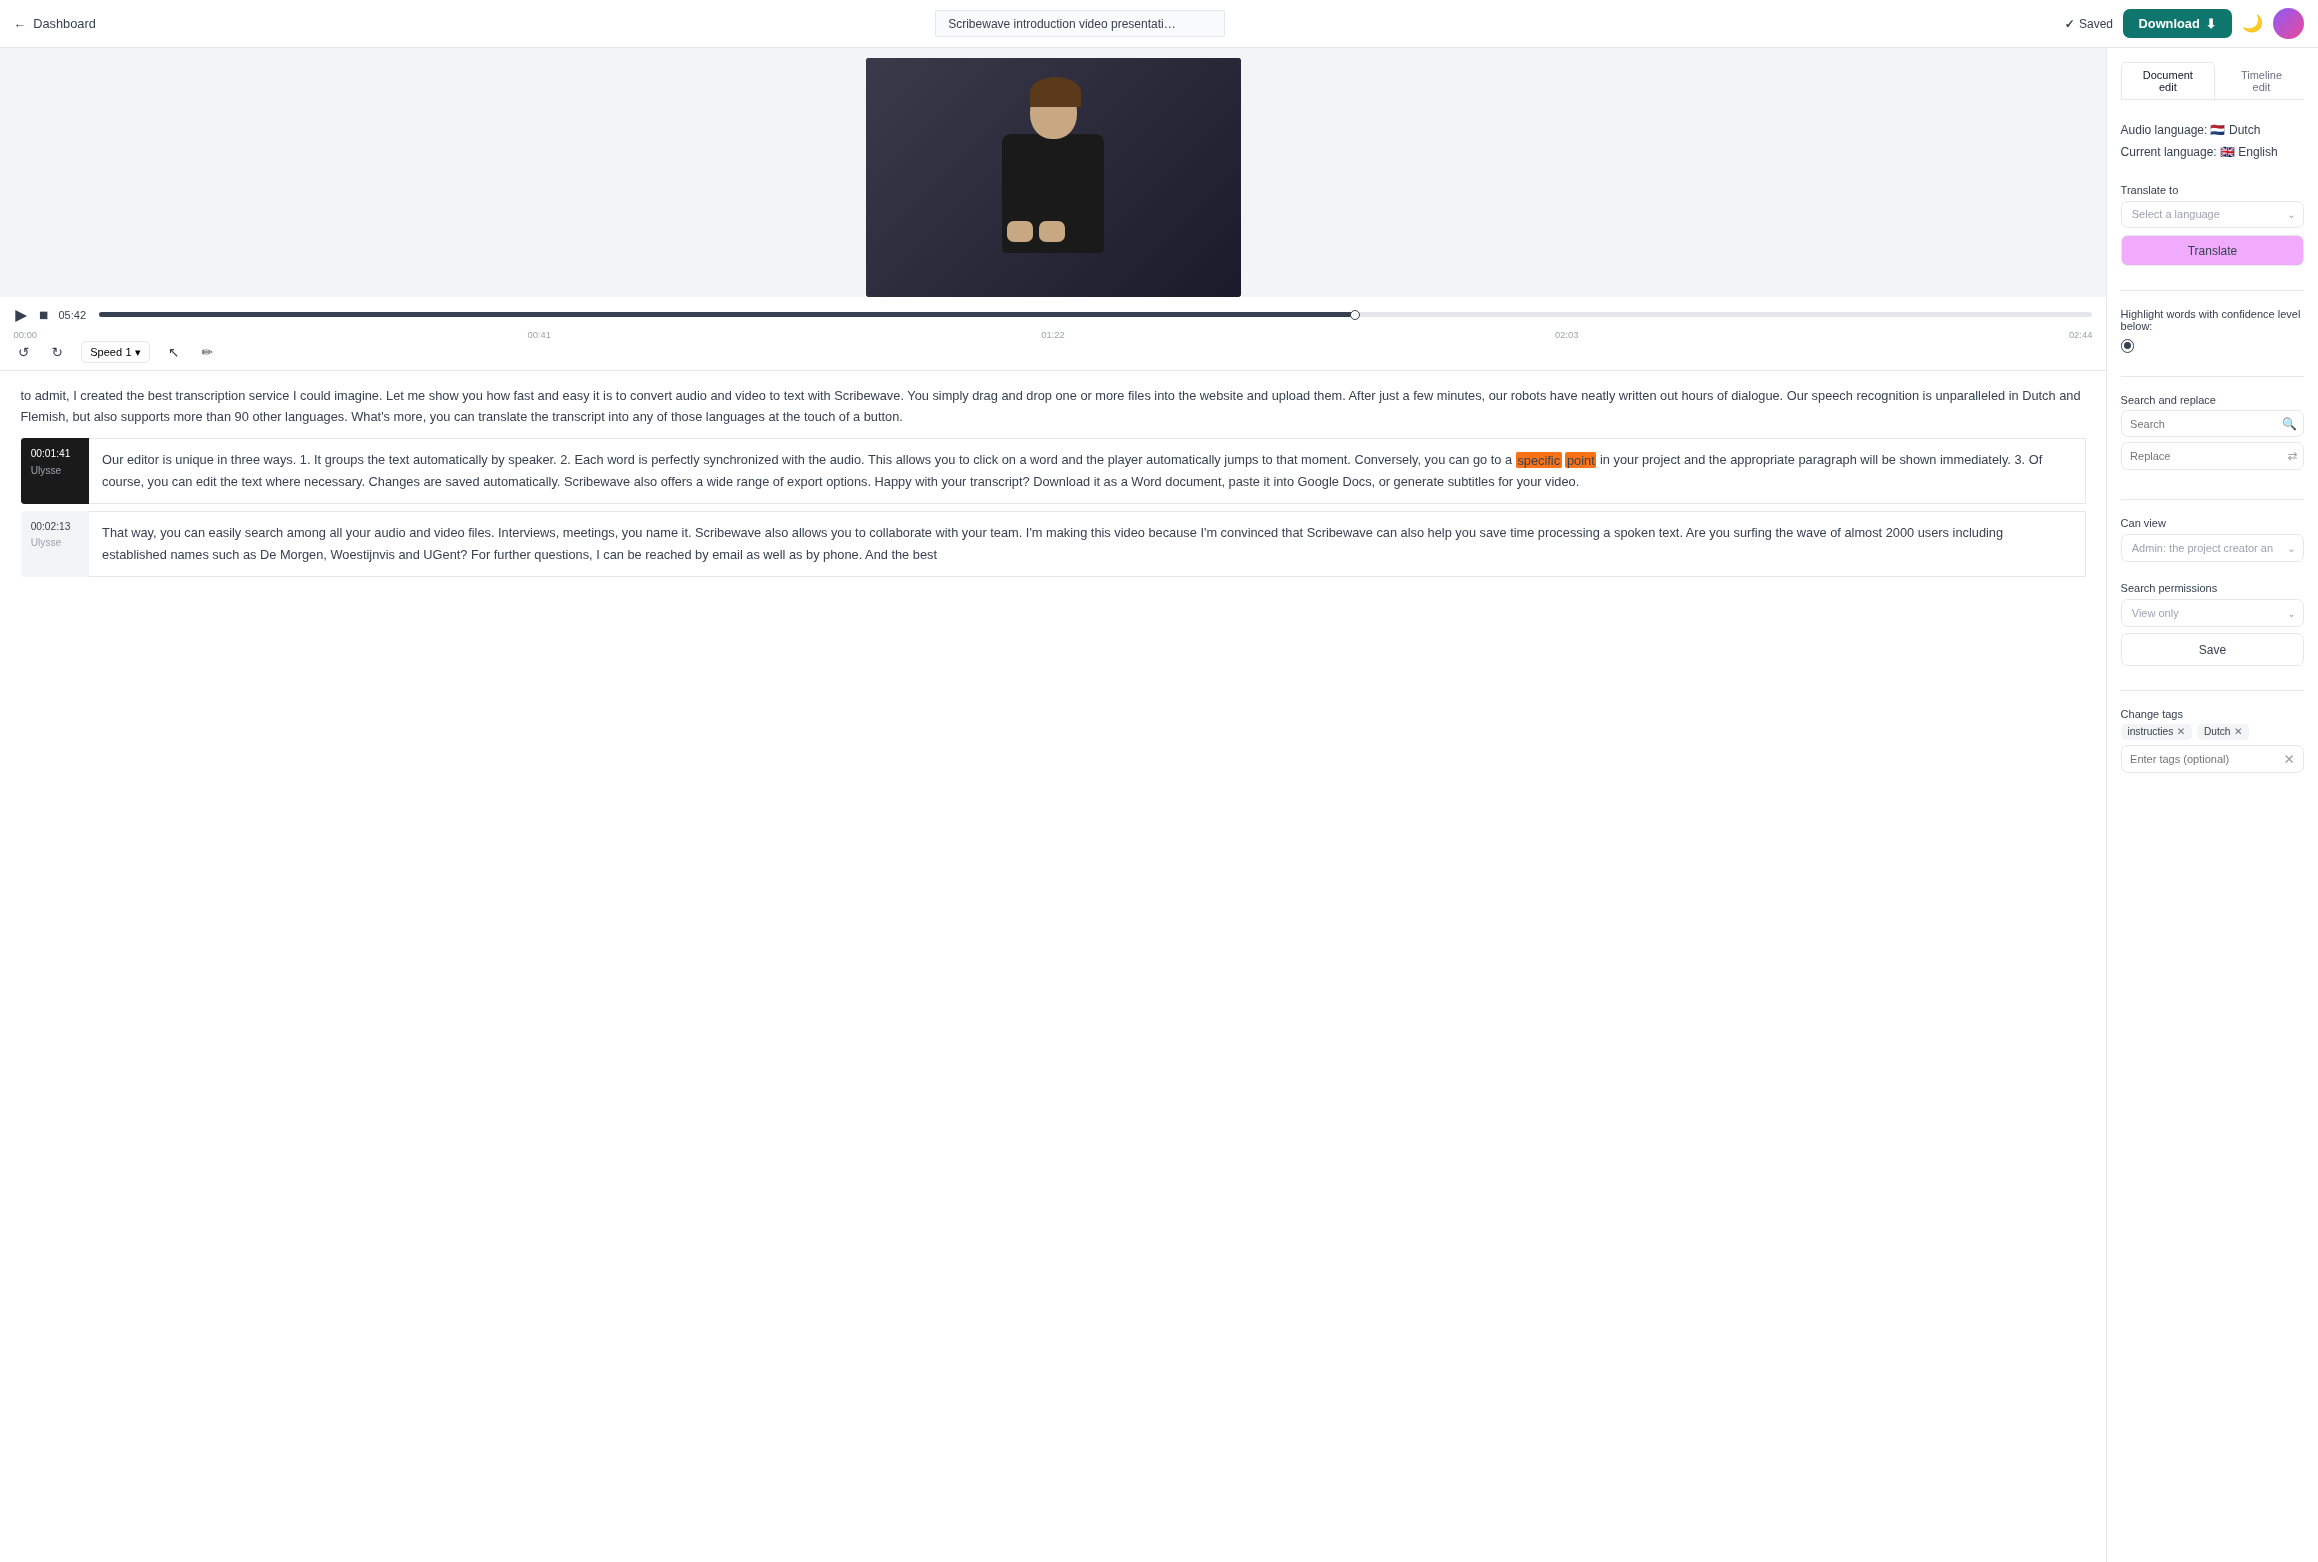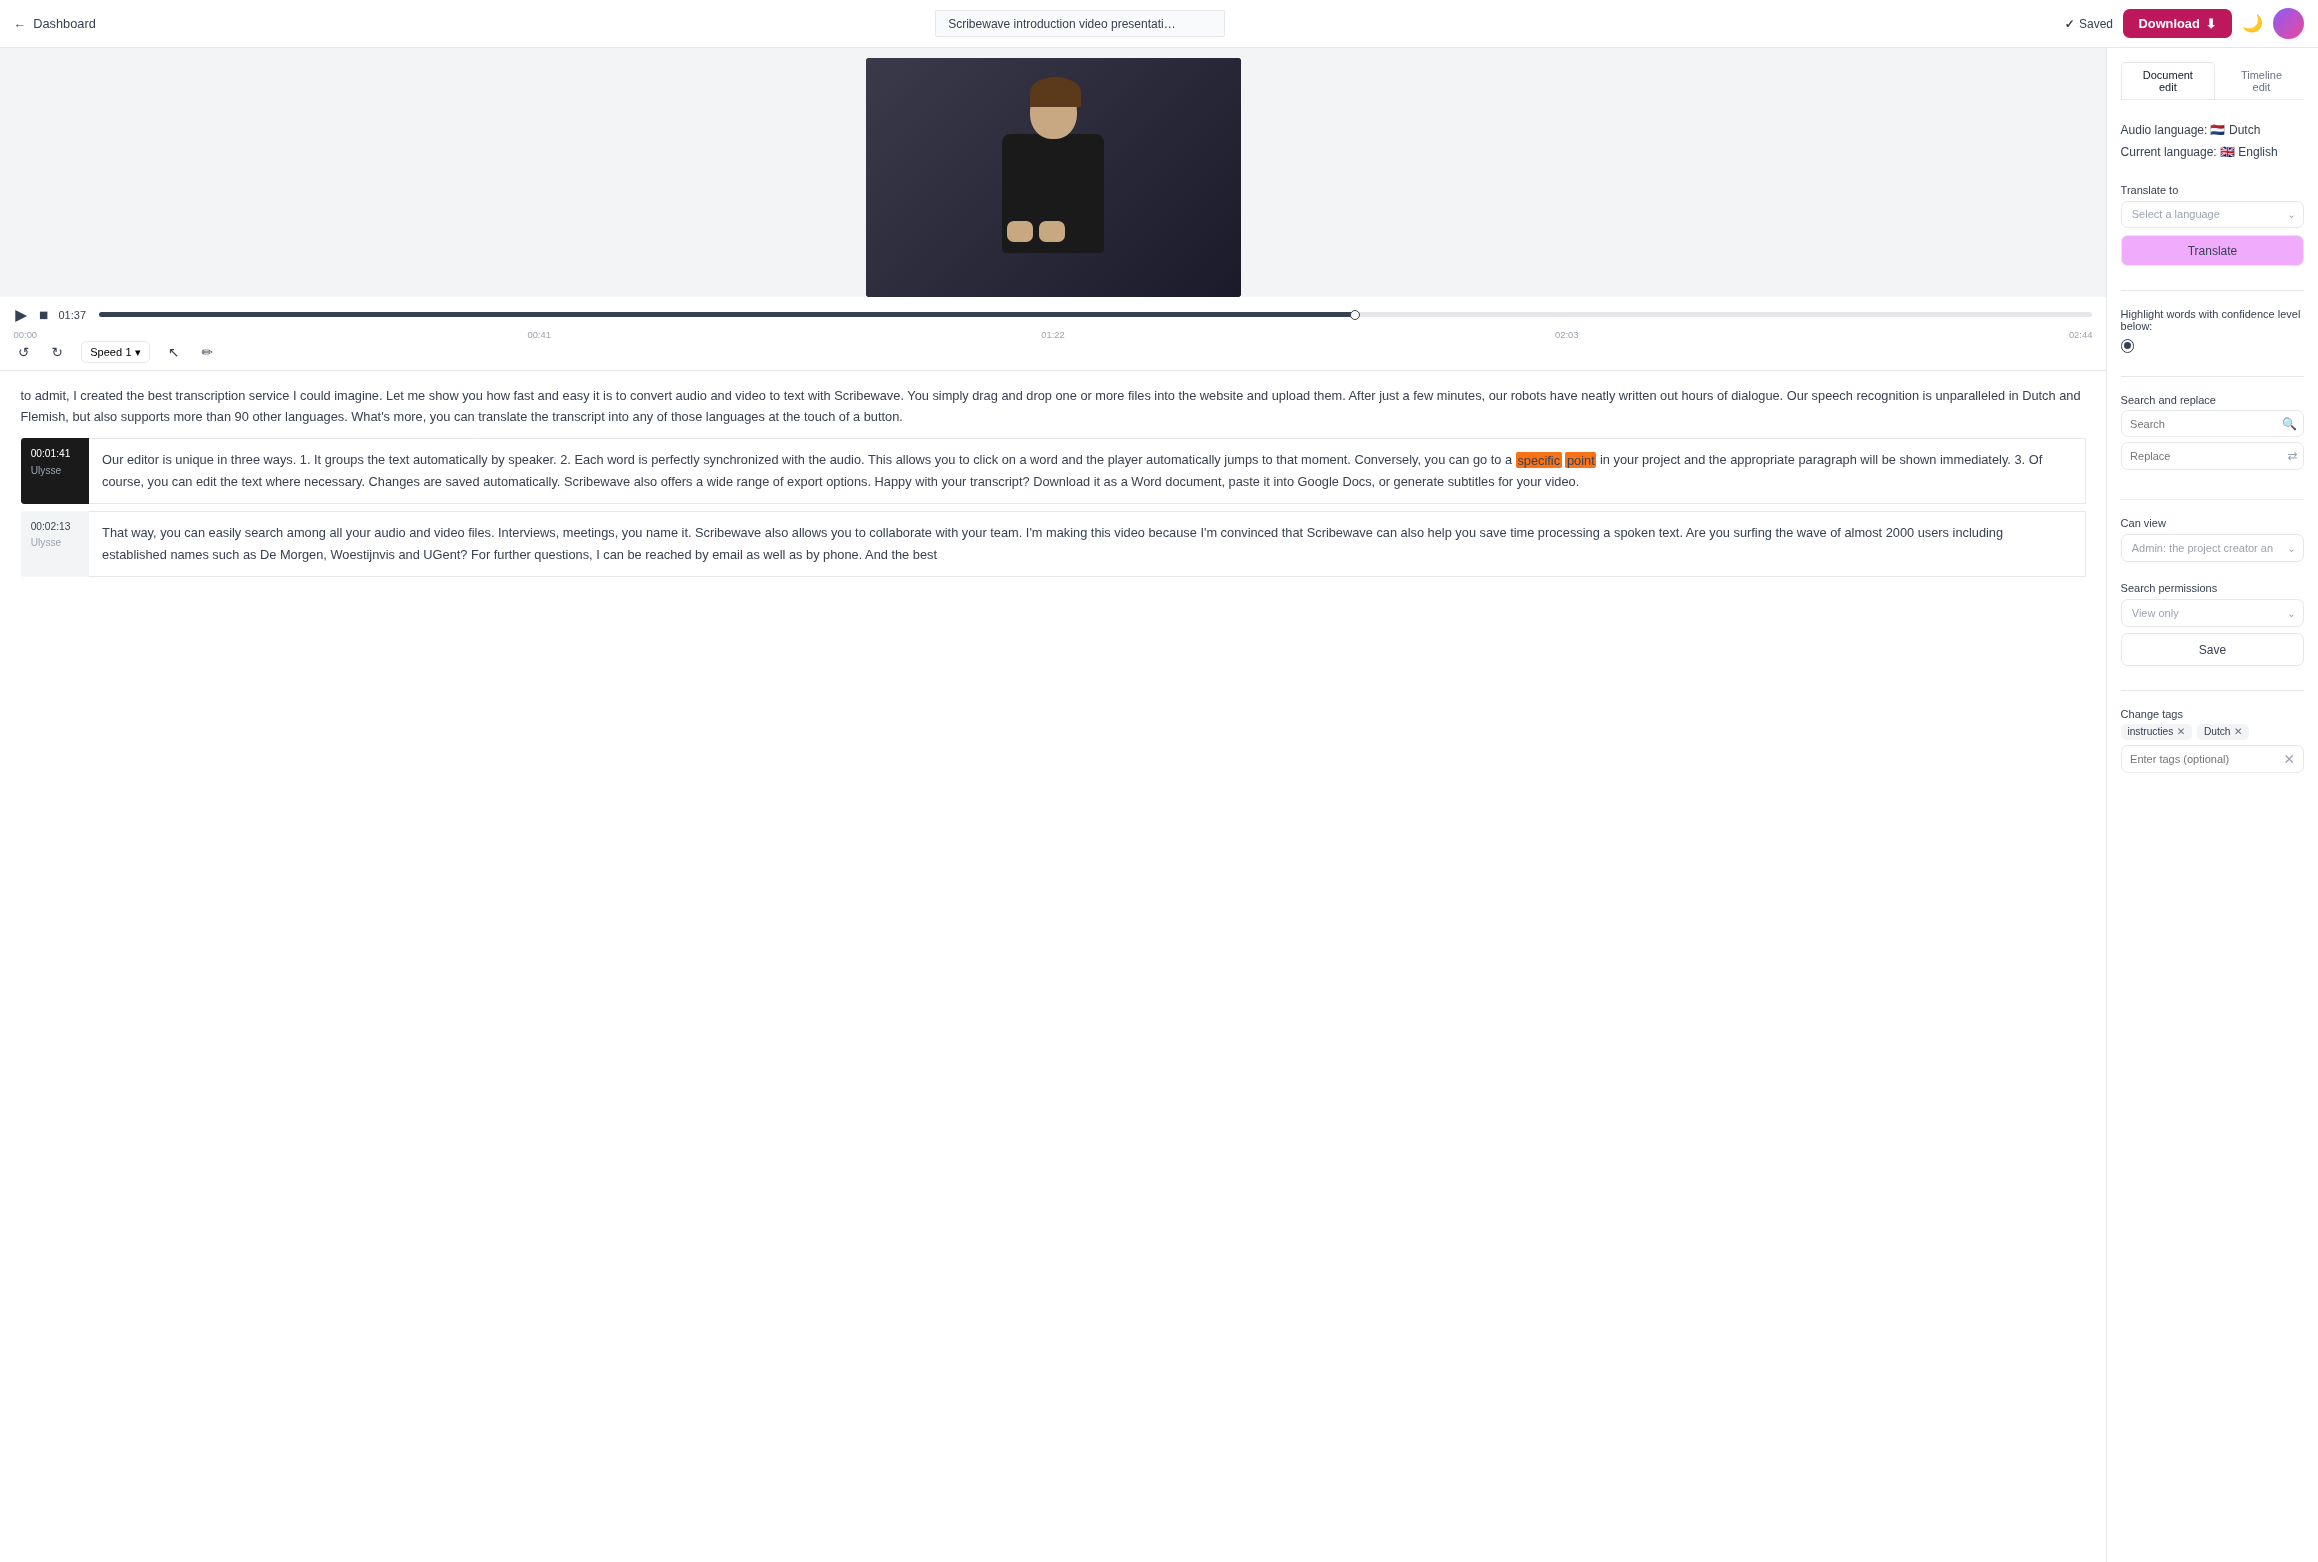--- a/index.html
+++ b/index.html
@@ -50,21 +50,21 @@
     }
     .saved-badge {
       display: flex;
       align-items: center;
       gap: 4.3px;
       color: #374151;
       font-size: 12px;
     }
     .saved-check { color: #374151; font-weight: bold; }
     .btn-download {
-      background: #be185d;
+      background: #0f766e;
       color: #fff;
       border: none;
       border-radius: 6.8px;
       padding: 6.8px 15.4px;
       font-size: 12.8px;
       font-weight: 600;
       cursor: pointer;
       display: flex;
       align-items: center;
       gap: 6px;
@@ -562,21 +562,21 @@
             </div>
           </div>
         </div>
       </div>
     </div>
 
     <div class="controls-bar">
       <div class="progress-row">
         <button class="ctrl-btn">▶</button>
         <button class="ctrl-btn">■</button>
-        <span class="time-display">01:37</span>
+        <span class="time-display">05:42</span>
         <div class="progress-bar-outer">
           <div class="progress-bar-fill" style="width: 63%">
             <div class="progress-thumb"></div>
           </div>
         </div>
       </div>
       <div class="time-markers">
         <span>00:00</span>
         <span>00:41</span>
         <span>01:22</span>

